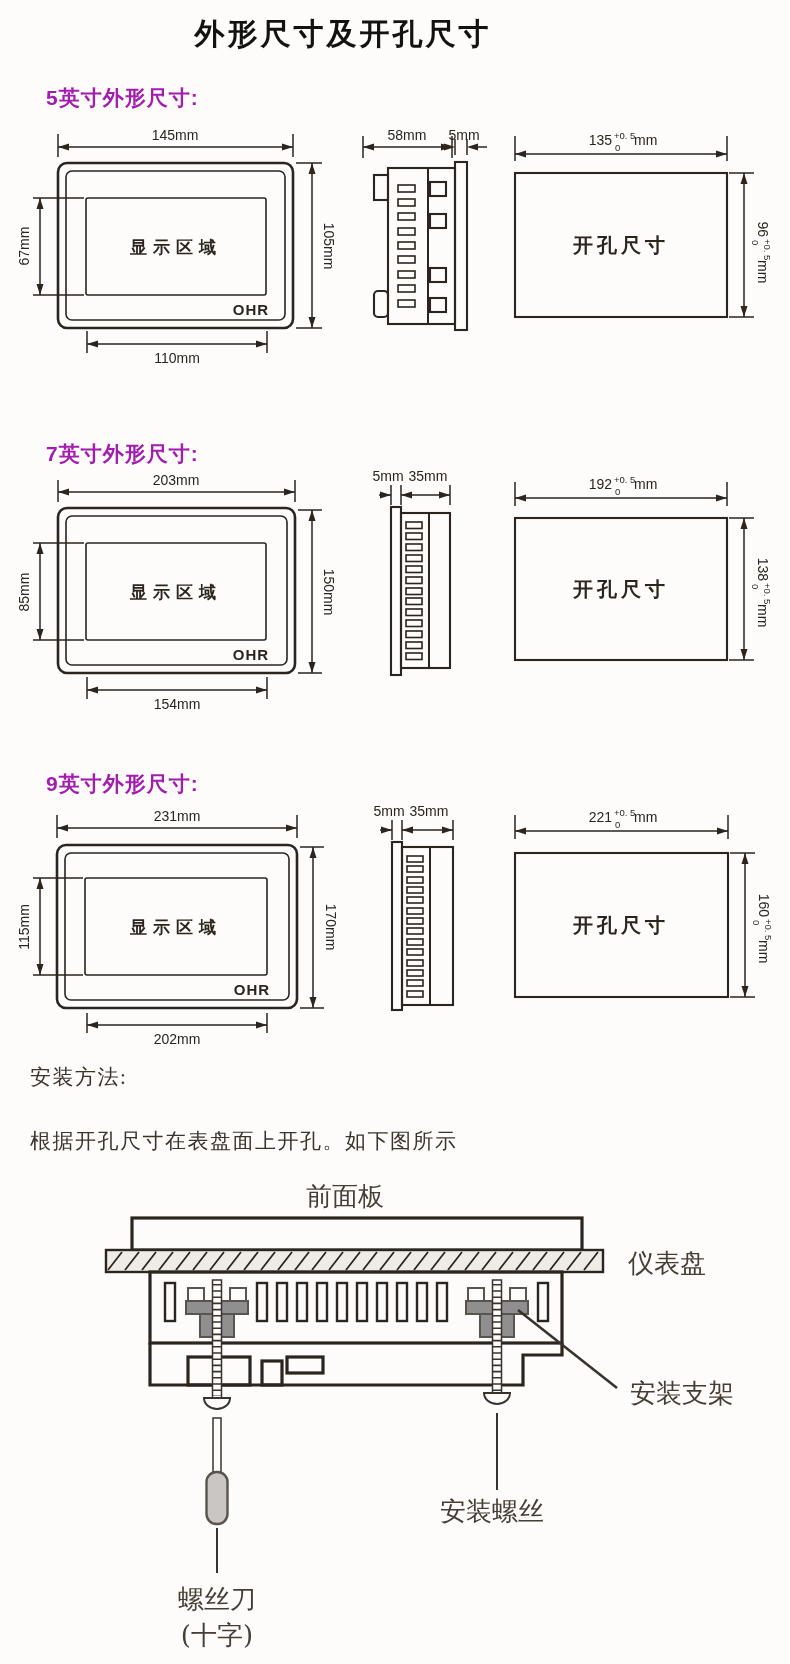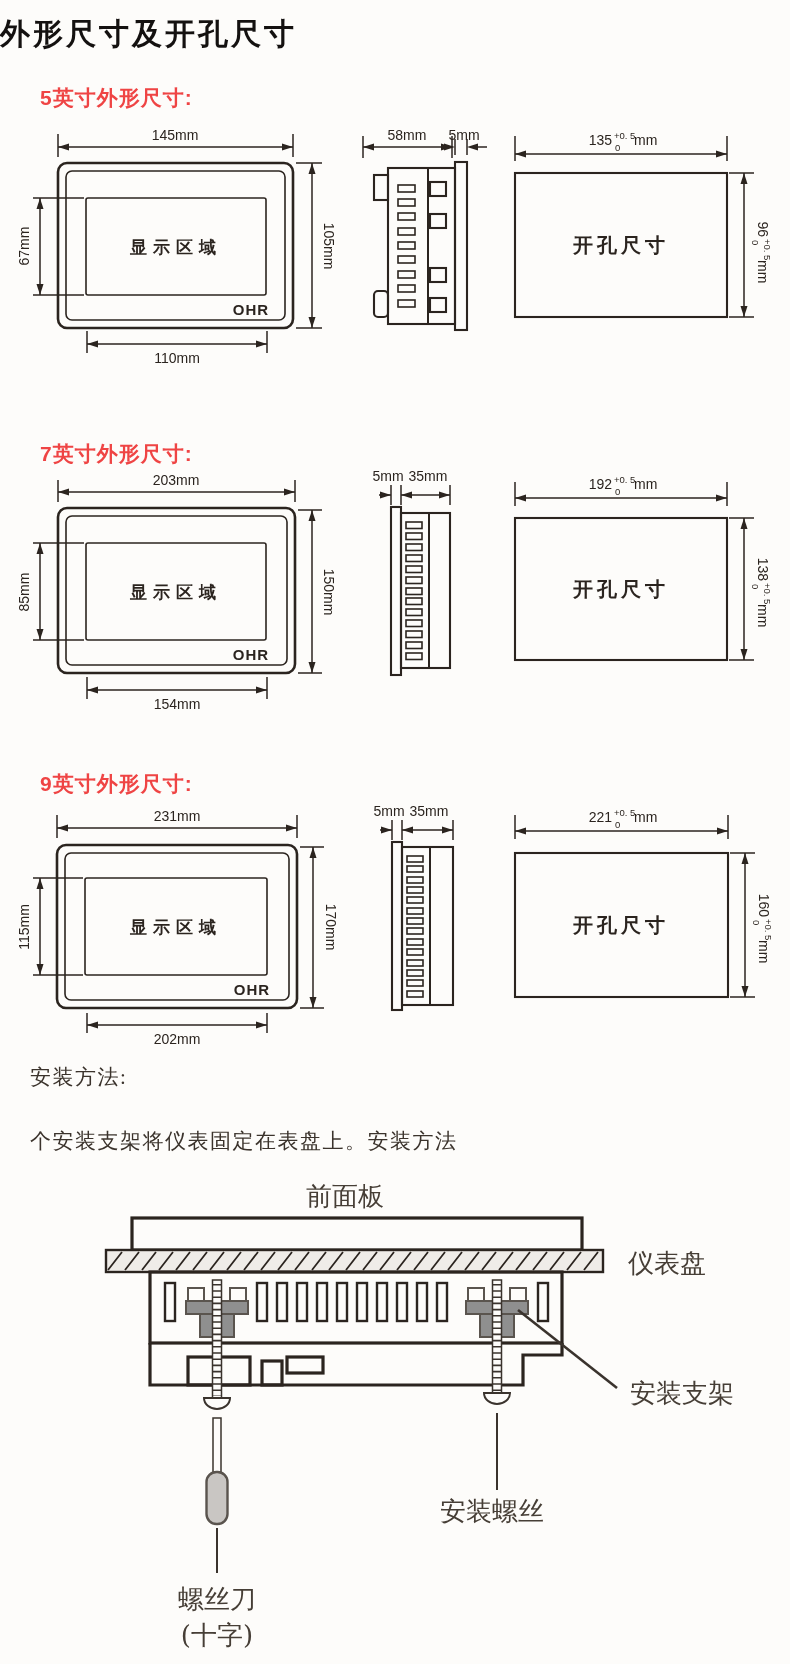--- a/index.html
+++ b/index.html
@@ -1,21 +1,21 @@
 <!DOCTYPE html>
 <html><head>
 <meta charset="utf-8">
 <style>
   html,body{margin:0;padding:0;background:#fdfcfa;}
   .page{position:relative;width:790px;height:1664px;background:#fdfcfa;overflow:hidden;
         font-family:"Liberation Sans",sans-serif;color:#2b241f;}
   .abs{position:absolute;}
-  .title{left:0;top:14px;width:686px;font-size:30px;font-weight:700;
+  .title{left:0;top:14px;width:686px;text-align:center;font-size:30px;font-weight:700;
          letter-spacing:3px;color:#141110;}
-  .sec-head{left:40px;font-size:21px;font-weight:600;color:#ef4444;letter-spacing:1px;text-align:center;}
+  .sec-head{left:46px;font-size:21px;font-weight:600;color:#a21caf;letter-spacing:1px;text-align:center;}
   .para{font-family:Liberation Serif, serif;font-size:21px;color:#3b332c;letter-spacing:1.5px;}
   svg{position:absolute;left:0;display:block;}
   svg line{stroke:#2b241f;stroke-width:1.5;}
   svg rect, svg path{fill:none;stroke:#2b241f;stroke-width:1.6;}
   svg polygon{fill:#2b241f;stroke:none;}
   .sw25{stroke-width:2.6;}
   .sw20{stroke-width:2.1;}
   svg text{fill:#2b241f;font-family:"Liberation Sans",sans-serif;}
   .dim{font-size:14px;text-anchor:middle;}
   .ta-e{text-anchor:end;}
@@ -306,21 +306,21 @@
       <g transform="translate(763 155) rotate(90)">
         <text class="dim ta-e" x="-8" y="4">160</text>
         <text class="tol" x="-6" y="-2">+0. 5</text>
         <text class="tol" x="-5" y="10">0</text>
         <text class="dim ta-s" x="15" y="4">mm</text>
       </g>
     </g>
   </svg>
 
   <div class="abs para" style="left:30px;top:1063px;">安装方法:</div>
-  <div class="abs para" style="left:30px;top:1127px;">个安装支架将仪表固定在表盘上。安装方法</div>
+  <div class="abs para" style="left:30px;top:1127px;">根据开孔尺寸在表盘面上开孔。如下图所示</div>
 
   <svg style="top:1160px" width="790" height="504" viewBox="0 0 790 504">
     <text class="dlabel" x="345" y="45">前面板</text>
 
     <rect class="thick" x="132" y="58" width="450" height="32"></rect>
 
     <g>
       <rect class="hatchbar" x="106" y="90" width="497" height="22"></rect>
       <path style="stroke-width:1.8" d="M108 110l14 -18 m3 18l14 -18 m3 18l14 -18 m3 18l14 -18 m3 18l14 -18 m3 18l14 -18 m3 18l14 -18 m3 18l14 -18 m3 18l14 -18 m3 18l14 -18 m3 18l14 -18 m3 18l14 -18 m3 18l14 -18 m3 18l14 -18 m3 18l14 -18 m3 18l14 -18 m3 18l14 -18 m3 18l14 -18 m3 18l14 -18 m3 18l14 -18 m3 18l14 -18 m3 18l14 -18 m3 18l14 -18 m3 18l14 -18 m3 18l14 -18 m3 18l14 -18 m3 18l14 -18 m3 18l14 -18 m3 18l14 -18"></path>
     </g>

